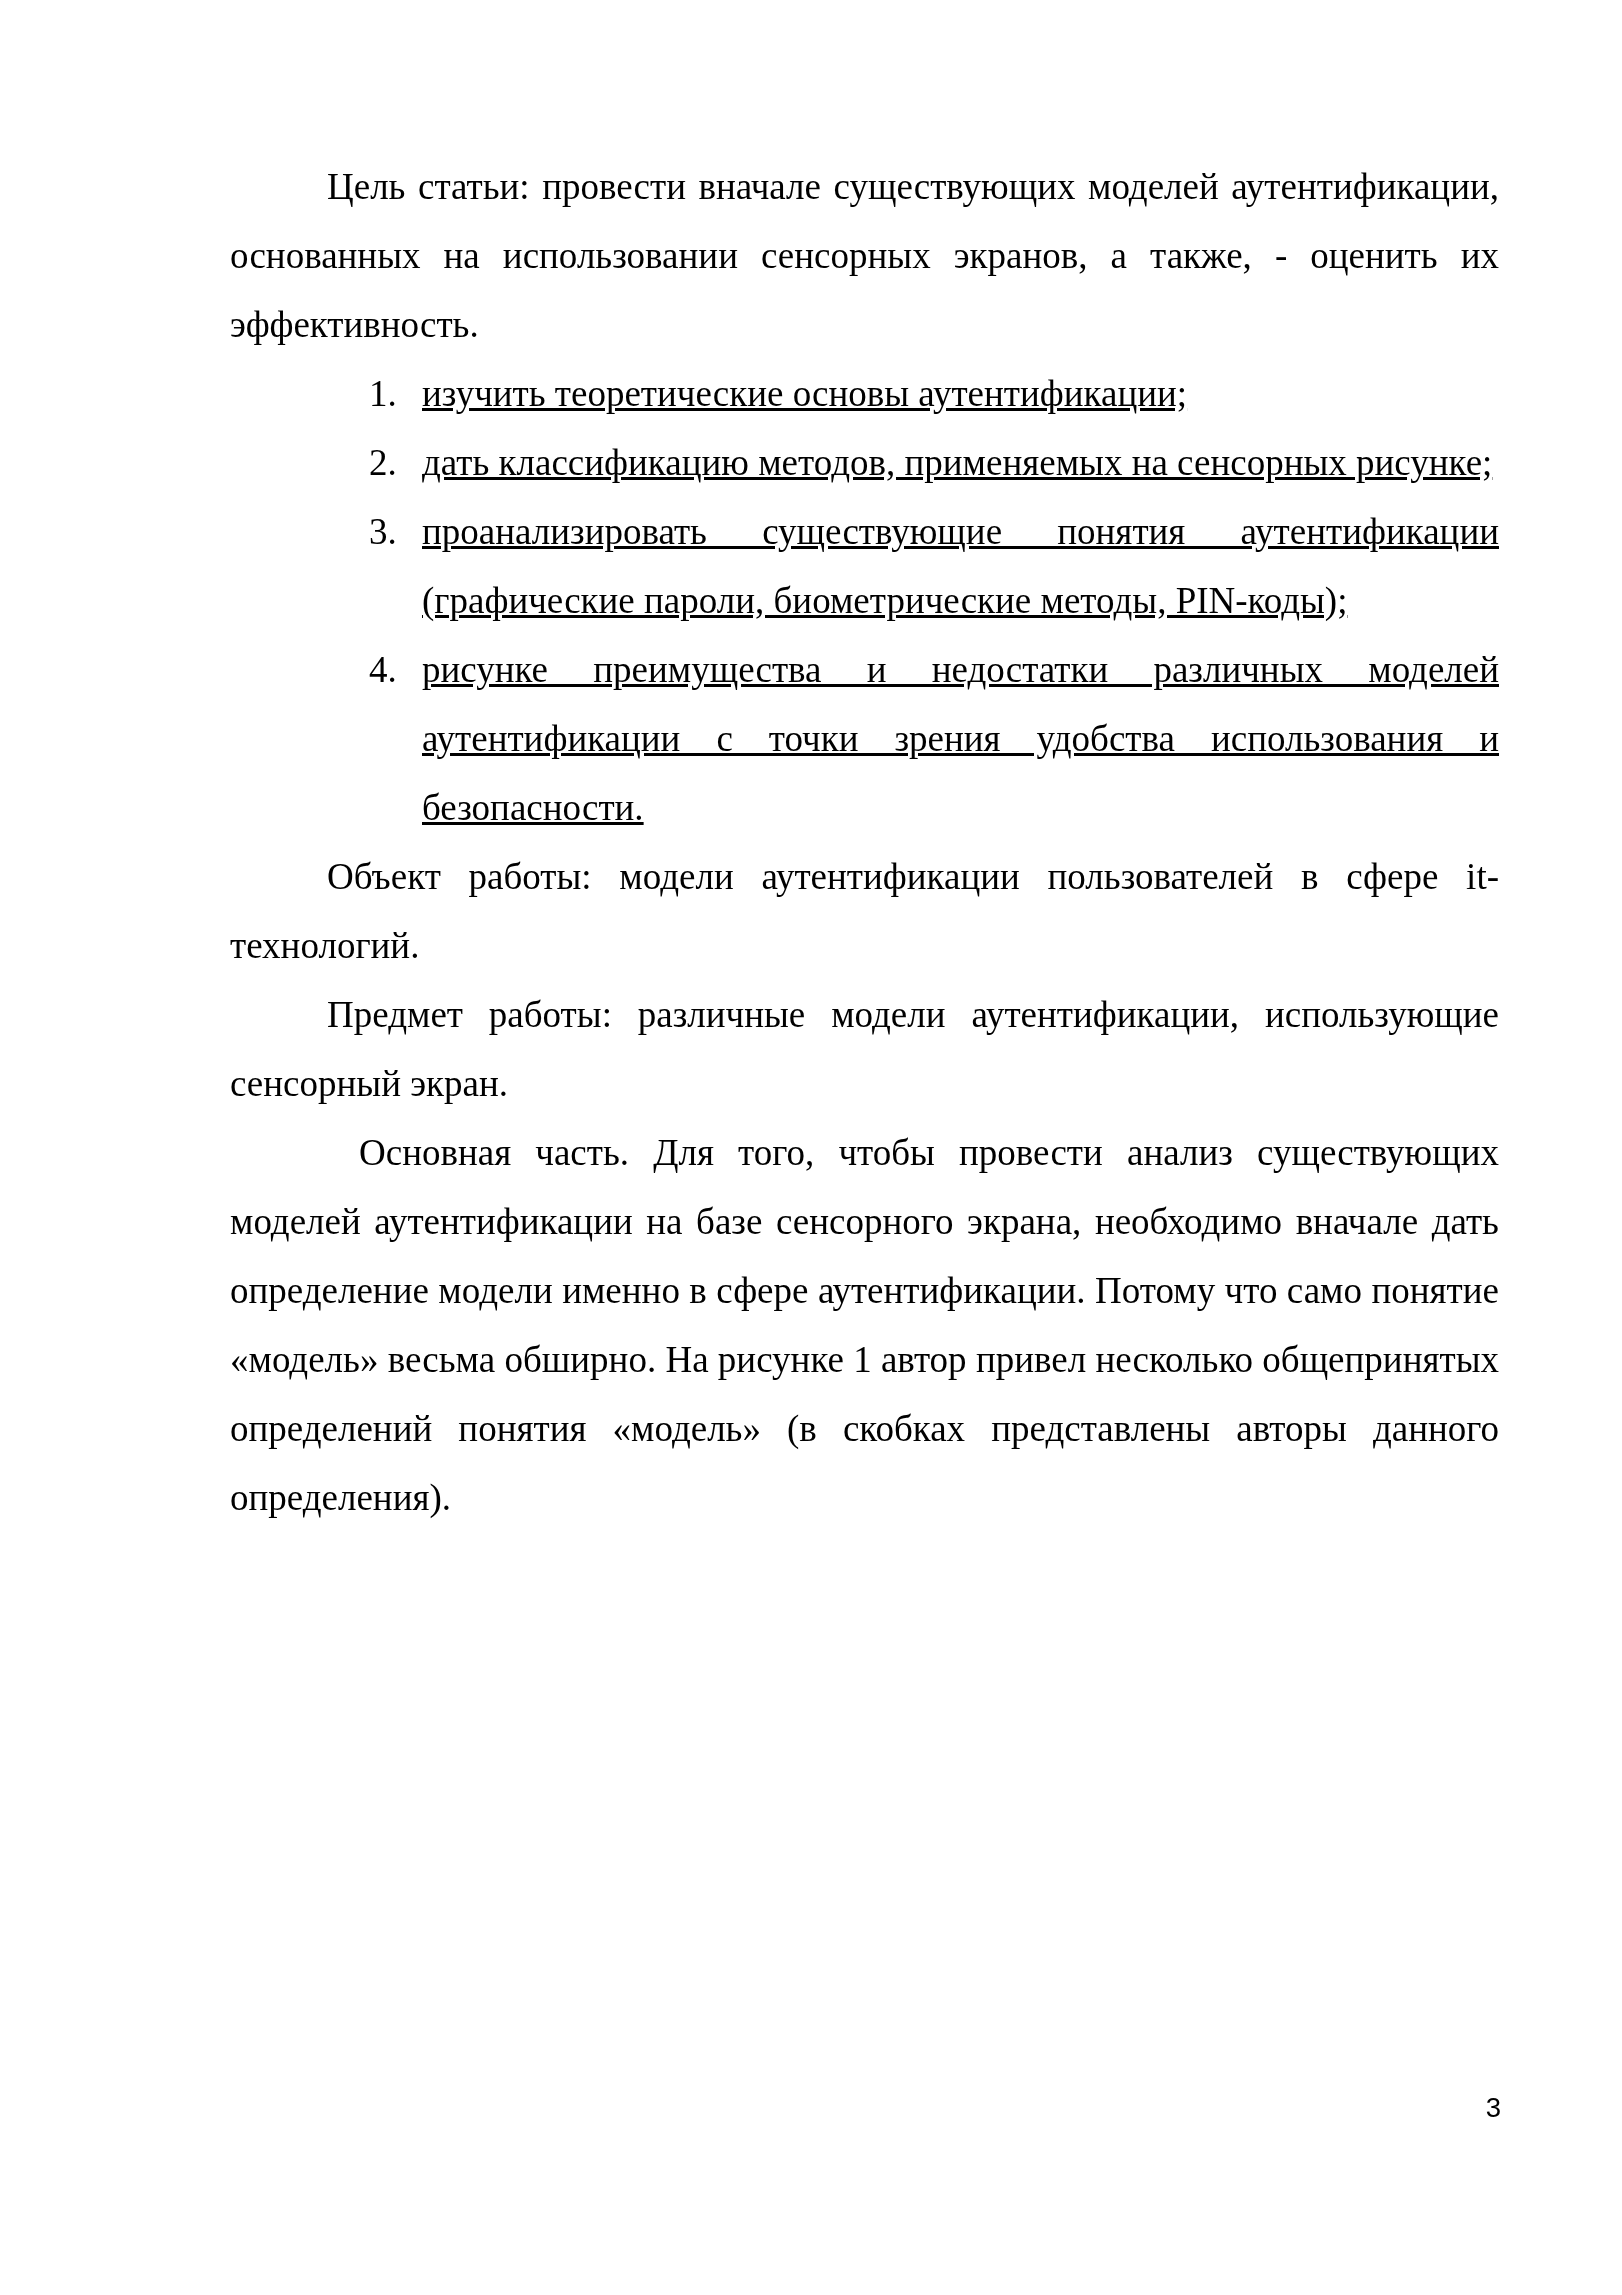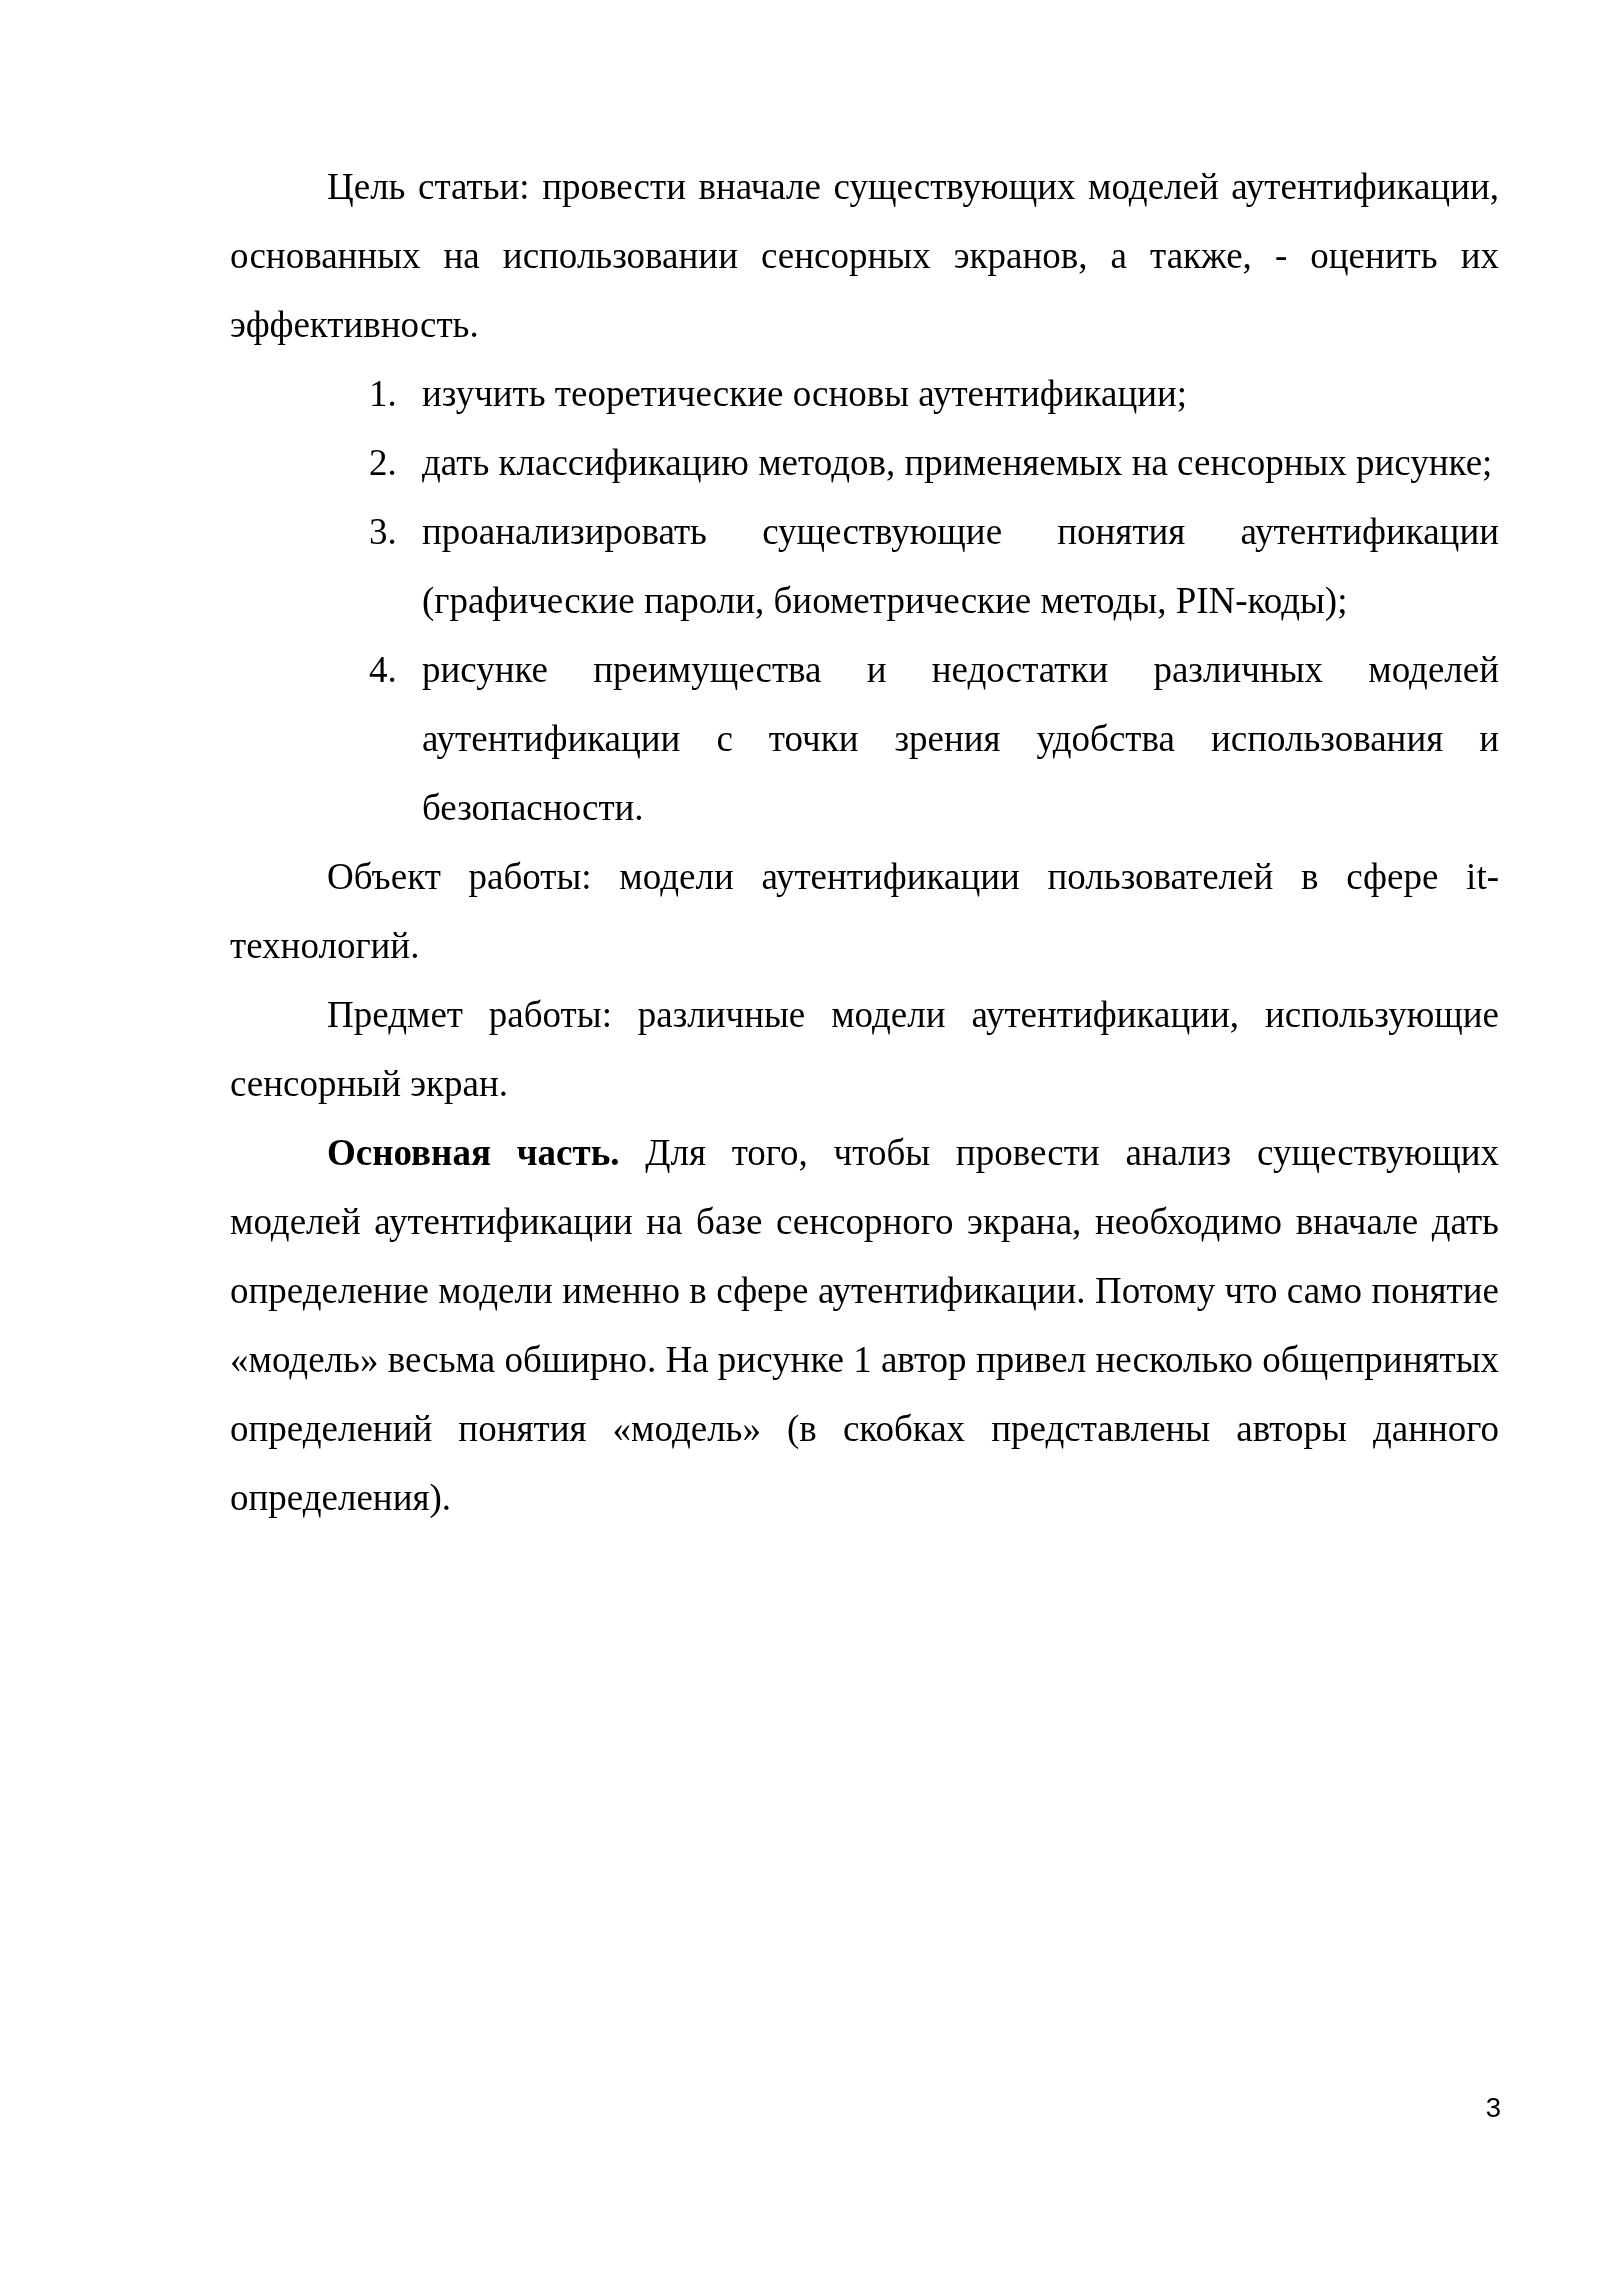--- a/index.html
+++ b/index.html
@@ -35,38 +35,40 @@
     text-justify: inter-word;
     text-indent: 97px;
     -webkit-hyphens: none;
     hyphens: none;
     word-spacing: 0px;
   }
 
   
 
   .bold {
-    font-weight: bold;
+    font-weight: normal;
+    margin-left: 32px;
   }
 
   ol.task-list {
     margin: 0;
     padding: 0;
     list-style: none;
     counter-reset: taskitem;
   }
 
   ol.task-list > li {
     position: relative;
     margin: 0;
     padding: 0 0 0 192px;   
     font-size: 37px;
     line-height: 69px;
     text-align: justify;
     counter-increment: taskitem;
+    text-decoration: underline;
   }
 
   ol.task-list > li::before {
     content: counter(taskitem) ".";
     position: absolute;
     left: 139px;            
     top: 0;
     width: 46px;
     text-align: left;
     font-size: 37px;

